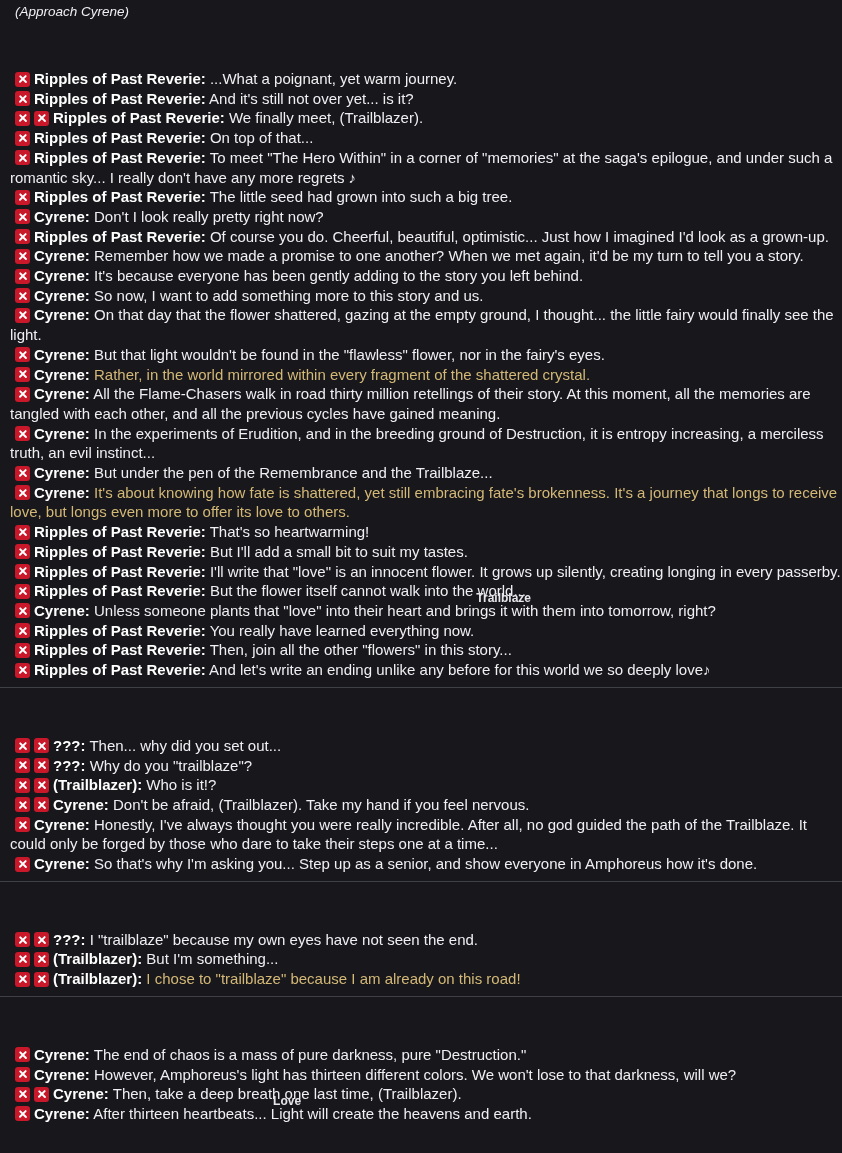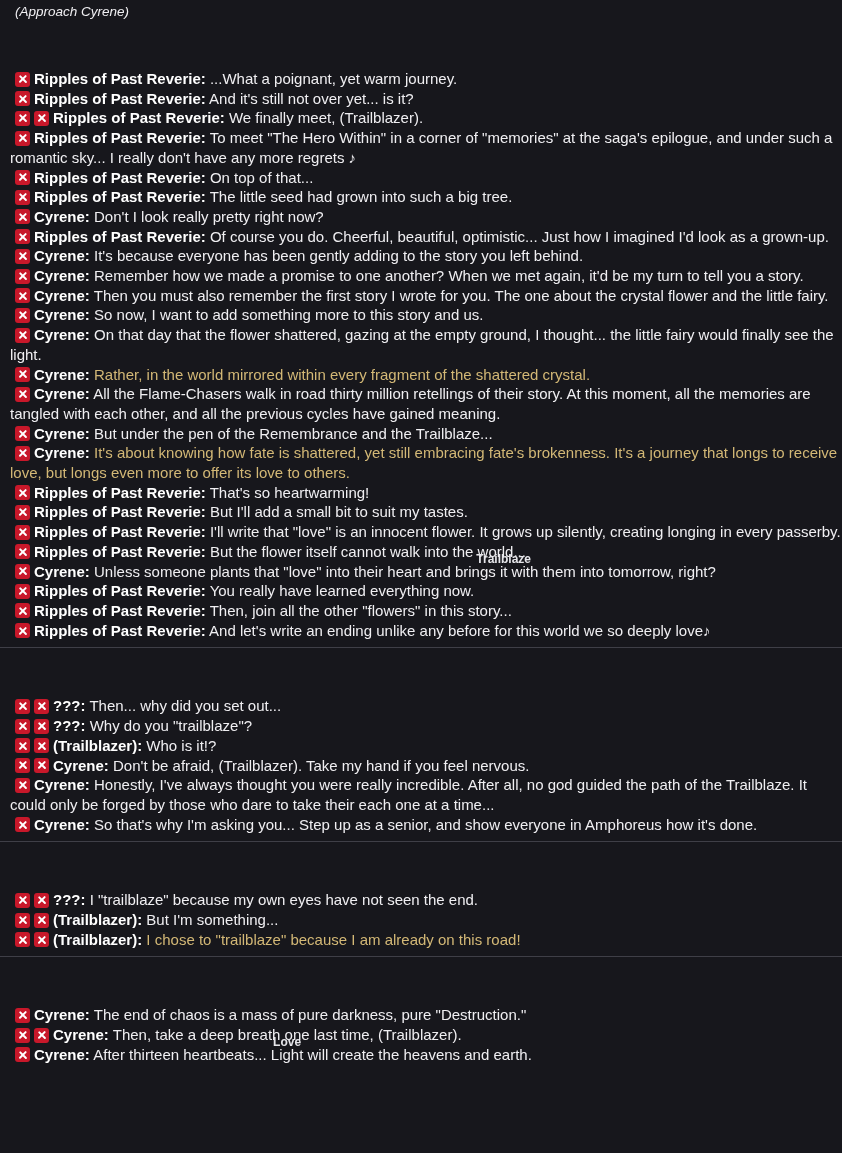--- a/index.html
+++ b/index.html
@@ -90,58 +90,60 @@
 </head>
 <body>
 
 <div class="page">
   <p class="stage">(Approach Cyrene)</p>
   <div id="sections">
       <div class="section">
         <p class="line"><span class="xicon"></span><span class="speaker">Ripples of Past Reverie:</span> <span class="text">...What a poignant, yet warm journey.</span></p>
         <p class="line"><span class="xicon"></span><span class="speaker">Ripples of Past Reverie:</span> <span class="text">And it's still not over yet... is it?</span></p>
         <p class="line"><span class="xicon"></span><span class="xicon"></span><span class="speaker">Ripples of Past Reverie:</span> <span class="text">We finally meet, (Trailblazer).</span></p>
+        <p class="line"><span class="xicon"></span><span class="speaker">Ripples of Past Reverie:</span> <span class="text">On top of that...</span></p>
         <p class="line"><span class="xicon"></span><span class="speaker">Ripples of Past Reverie:</span> <span class="text">To meet "The Hero Within" in a corner of "memories" at the saga's epilogue, and under such a romantic sky... I really don't have any more regrets ♪</span></p>
-        <p class="line"><span class="xicon"></span><span class="speaker">Ripples of Past Reverie:</span> <span class="text">On top of that...</span></p>
         <p class="line"><span class="xicon"></span><span class="speaker">Ripples of Past Reverie:</span> <span class="text">The little seed had grown into such a big tree.</span></p>
         <p class="line"><span class="xicon"></span><span class="speaker">Cyrene:</span> <span class="text">Don't I look really pretty right now?</span></p>
         <p class="line"><span class="xicon"></span><span class="speaker">Ripples of Past Reverie:</span> <span class="text">Of course you do. Cheerful, beautiful, optimistic... Just how I imagined I'd look as a grown-up.</span></p>
+        <p class="line"><span class="xicon"></span><span class="speaker">Cyrene:</span> <span class="text">Remember how we made a promise to one another? When we met again, it'd be my turn to tell you a story.</span></p>
         <p class="line"><span class="xicon"></span><span class="speaker">Cyrene:</span> <span class="text">It's because everyone has been gently adding to the story you left behind.</span></p>
-        <p class="line"><span class="xicon"></span><span class="speaker">Cyrene:</span> <span class="text">Remember how we made a promise to one another? When we met again, it'd be my turn to tell you a story.</span></p>
-        <p class="line"><span class="xicon"></span><span class="speaker">Cyrene:</span> <span class="text">Then you must also remember the first story I wrote for you. The one about the crystal flower and the little fairy.</span></p>
         <p class="line"><span class="xicon"></span><span class="speaker">Cyrene:</span> <span class="text">So now, I want to add something more to this story and us.</span></p>
         <p class="line"><span class="xicon"></span><span class="speaker">Cyrene:</span> <span class="text">On that day that the flower shattered, gazing at the empty ground, I thought... the little fairy would finally see the light.</span></p>
+        <p class="line"><span class="xicon"></span><span class="speaker">Cyrene:</span> <span class="text">But that light wouldn't be found in the "flawless" flower, nor in the fairy's eyes.</span></p>
         <p class="line"><span class="xicon"></span><span class="speaker">Cyrene:</span> <span class="text gold">Rather, in the world mirrored within every fragment of the shattered crystal.</span></p>
         <p class="line"><span class="xicon"></span><span class="speaker">Cyrene:</span> <span class="text">All the Flame-Chasers walk in road thirty million retellings of their story. At this moment, all the memories are tangled with each other, and all the previous cycles have gained meaning.</span></p>
+        <p class="line"><span class="xicon"></span><span class="speaker">Cyrene:</span> <span class="text">In the experiments of Erudition, and in the breeding ground of Destruction, it is entropy increasing, a merciless truth, an evil instinct...</span></p>
         <p class="line"><span class="xicon"></span><span class="speaker">Cyrene:</span> <span class="text">But under the pen of the Remembrance and the Trailblaze...</span></p>
         <p class="line"><span class="xicon"></span><span class="speaker">Cyrene:</span> <span class="text gold">It's about knowing how fate is shattered, yet still embracing fate's brokenness. It's a journey that longs to receive love, but longs even more to offer its love to others.</span></p>
         <p class="line"><span class="xicon"></span><span class="speaker">Ripples of Past Reverie:</span> <span class="text">That's so heartwarming!</span></p>
         <p class="line"><span class="xicon"></span><span class="speaker">Ripples of Past Reverie:</span> <span class="text">But I'll add a small bit to suit my tastes.</span></p>
         <p class="line"><span class="xicon"></span><span class="speaker">Ripples of Past Reverie:</span> <span class="text">I'll write that "love" is an innocent flower. It grows up silently, creating longing in every passerby.</span></p>
         <p class="line"><span class="xicon"></span><span class="speaker">Ripples of Past Reverie:</span> <span class="text">But the flower itself cannot walk into the world...</span></p>
         <p class="line"><span class="xicon"></span><span class="speaker">Cyrene:</span> <span class="text">Unless someone plants that "love" into their heart and brings <span class="rubyword">it<span class="rt">Trailblaze</span></span> with them into tomorrow, right?</span></p>
         <p class="line"><span class="xicon"></span><span class="speaker">Ripples of Past Reverie:</span> <span class="text">You really have learned everything now.</span></p>
         <p class="line"><span class="xicon"></span><span class="speaker">Ripples of Past Reverie:</span> <span class="text">Then, join all the other "flowers" in this story...</span></p>
         <p class="line"><span class="xicon"></span><span class="speaker">Ripples of Past Reverie:</span> <span class="text">And let's write an ending unlike any before for this world we so deeply love♪</span></p>
       </div>
       <div class="divider"></div>
       <div class="section">
         <p class="line"><span class="xicon"></span><span class="xicon"></span><span class="speaker">???:</span> <span class="text">Then... why did you set out...</span></p>
         <p class="line"><span class="xicon"></span><span class="xicon"></span><span class="speaker">???:</span> <span class="text">Why do you "trailblaze"?</span></p>
         <p class="line"><span class="xicon"></span><span class="xicon"></span><span class="speaker">(Trailblazer):</span> <span class="text">Who is it!?</span></p>
         <p class="line"><span class="xicon"></span><span class="xicon"></span><span class="speaker">Cyrene:</span> <span class="text">Don't be afraid, (Trailblazer). Take my hand if you feel nervous.</span></p>
-        <p class="line"><span class="xicon"></span><span class="speaker">Cyrene:</span> <span class="text">Honestly, I've always thought you were really incredible. After all, no god guided the path of the Trailblaze. It could only be forged by those who dare to take their each one at a time...</span></p>
+        <p class="line"><span class="xicon"></span><span class="speaker">Cyrene:</span> <span class="text">Honestly, I've always thought you were really incredible. After all, no god guided the path of the Trailblaze. It could only be forged by those who dare to take their steps one at a time...</span></p>
         <p class="line"><span class="xicon"></span><span class="speaker">Cyrene:</span> <span class="text">So that's why I'm asking you... Step up as a senior, and show everyone in Amphoreus how it's done.</span></p>
       </div>
       <div class="divider"></div>
       <div class="section">
         <p class="line"><span class="xicon"></span><span class="xicon"></span><span class="speaker">???:</span> <span class="text">I "trailblaze" because my own eyes have not seen the end.</span></p>
         <p class="line"><span class="xicon"></span><span class="xicon"></span><span class="speaker">(Trailblazer):</span> <span class="text">But I'm something...</span></p>
         <p class="line"><span class="xicon"></span><span class="xicon"></span><span class="speaker">(Trailblazer):</span> <span class="text gold">I chose to "trailblaze" because I am already on this road!</span></p>
       </div>
       <div class="divider"></div>
       <div class="section">
         <p class="line"><span class="xicon"></span><span class="speaker">Cyrene:</span> <span class="text">The end of chaos is a mass of pure darkness, pure "Destruction."</span></p>
+        <p class="line"><span class="xicon"></span><span class="speaker">Cyrene:</span> <span class="text">However, Amphoreus's light has thirteen different colors. We won't lose to that darkness, will we?</span></p>
         <p class="line"><span class="xicon"></span><span class="xicon"></span><span class="speaker">Cyrene:</span> <span class="text">Then, take a deep breath one last time, (Trailblazer).</span></p>
         <p class="line"><span class="xicon"></span><span class="speaker">Cyrene:</span> <span class="text">After thirteen heartbeats... <span class="rubyword">Light<span class="rt">Love</span></span> will create the heavens and earth.</span></p>
       </div>
     </div>
 </div>
 
 </body></html>

